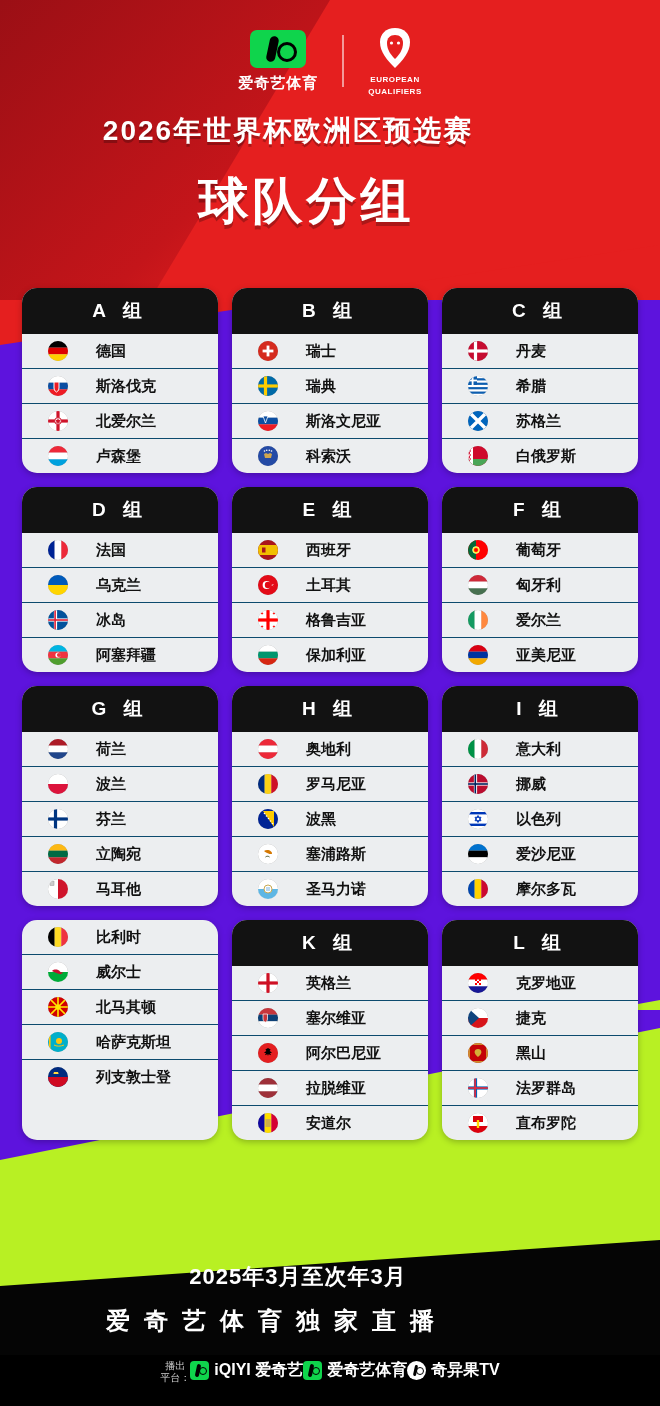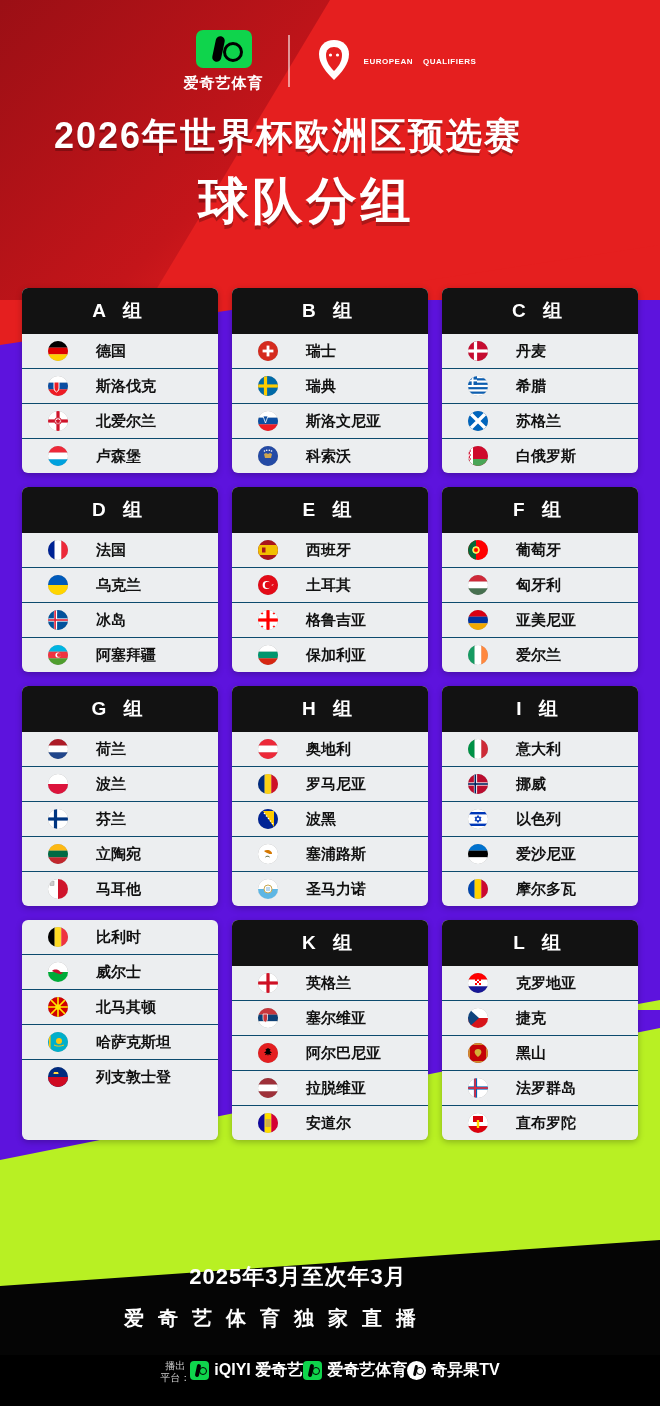--- a/index.html
+++ b/index.html
@@ -28,52 +28,52 @@
   .bg-black-footer{position:absolute;left:0;top:1355px;width:660px;height:51px;background:#000;}
 
   
   .brandbar{position:absolute;left:0;top:22px;width:660px;height:78px;display:flex;align-items:center;justify-content:center;gap:0;}
   .iqiyi{display:flex;flex-direction:column;align-items:center;gap:6px;}
   .iqiyi-mark{width:56px;height:38px;background:#0fd44c;border-radius:7px;position:relative;}
   .iqiyi-mark:before{content:"";position:absolute;left:18px;top:6px;width:9px;height:26px;background:#000;border-radius:5px;transform:rotate(12deg);}
   .iqiyi-mark:after{content:"";position:absolute;left:27px;top:12px;width:14px;height:14px;border:3px solid #000;border-radius:50%;}
   .iqiyi-text{color:#fff;font-size:15px;font-weight:bold;letter-spacing:1px;}
   .divider{width:2px;height:52px;background:rgba(255,255,255,.55);margin:0 24px;}
-  .uefa{display:flex;flex-direction:row;align-items:center;gap:10px;}
+  .uefa{display:flex;flex-direction:column;align-items:center;gap:3px;}
   .uefa-badge{width:40px;height:46px;position:relative;}
   .uefa-badge svg{display:block;}
   .uefa-t1{color:#fff;font-size:8px;font-weight:bold;letter-spacing:.5px;}
   .uefa-t2{color:#fff;font-size:8px;font-weight:bold;letter-spacing:.5px;}
 
   .title1{position:absolute;left:0;top:112px;width:576px;text-align:center;color:#fff;
-     font-size:36px;font-weight:bold;letter-spacing:2px;
+     font-size:28px;font-weight:bold;letter-spacing:2px;
      text-shadow:0 3px 0 rgba(0,0,0,.25);}
   .title2{position:absolute;left:0;top:168px;width:613px;text-align:center;color:#fff;
      font-size:50px;font-weight:bold;letter-spacing:4px;
      text-shadow:0 4px 0 rgba(0,0,0,.25);}
 
   
   .grid{position:absolute;left:22px;top:288px;width:616px;
         display:grid;grid-template-columns:repeat(3,196px);gap:14px 14px;}
-  .group{width:196px;background:#eceef0;border-radius:6px;overflow:hidden;
+  .group{width:196px;background:#eceef0;border-radius:15px;overflow:hidden;
          box-shadow:0 2px 6px rgba(0,0,0,.25);}
   .group-head{background:#121212;color:#fff;height:46px;display:flex;align-items:center;
          justify-content:center;font-size:19px;font-weight:bold;letter-spacing:6px;}
   .team{height:34px;display:flex;align-items:center;padding:0 0 0 26px;gap:28px;
         font-size:15px;color:#111;font-weight:bold;}
   .team + .team{border-top:1px solid #0c4a6e;}
   .flag{width:20px;height:20px;border-radius:50%;flex:0 0 20px;overflow:hidden;
         box-shadow:0 0 0 1px rgba(0,0,0,.18) inset;position:relative;background:#ccc;}
   .flag svg{display:block;width:20px;height:20px;}
 
   
   .dates{position:absolute;left:0;top:1262px;width:596px;text-align:center;color:#fff;
      font-size:22px;font-weight:bold;letter-spacing:1px;}
   .exclusive{position:absolute;left:0;top:1305px;width:540px;text-align:center;color:#fff;
-     font-size:20px;font-weight:bold;letter-spacing:14px;text-indent:14px;}
+     font-size:24px;font-weight:bold;letter-spacing:14px;text-indent:14px;}
 
   
   .footer{position:absolute;left:0;top:1360px;width:660px;height:46px;display:flex;
      align-items:flex-start;justify-content:center;gap:0;}
   .f-label{color:#cfcfcf;font-size:10px;line-height:12px;text-align:center;}
   .f-item{display:flex;align-items:center;gap:5px;color:#fff;font-size:15px;font-weight:bold;}
   .f-mark{width:19px;height:19px;background:#0fd44c;border-radius:4px;position:relative;}
   .f-mark:before{content:"";position:absolute;left:6px;top:3px;width:3.5px;height:13px;background:#000;border-radius:2px;transform:rotate(12deg);}
   .f-mark:after{content:"";position:absolute;left:9px;top:6px;width:6px;height:6px;border:1.5px solid #000;border-radius:50%;}
   .f-mark.circle{border-radius:50%;background:#fff;}
@@ -382,36 +382,36 @@
               <rect x="0" y="0" width="20" height="6.666666666666667" fill="#ce2939"></rect>
               <rect x="0" y="6.666666666666667" width="20" height="6.666666666666667" fill="#fff"></rect>
               <rect x="0" y="13.333333333333334" width="20" height="6.666666666666667" fill="#477050"></rect>
             </svg>
           </span>
           <span>匈牙利</span>
         </div>
         <div class="team">
           <span class="flag">
             <svg viewBox="0 0 20 20" width="20" height="20" aria-hidden="true">
+              <rect x="0" y="0" width="6.666666666666667" height="20" fill="#169b62"></rect>
+              <rect x="6.666666666666667" y="0" width="6.666666666666667" height="20" fill="#fff"></rect>
+              <rect x="13.333333333333334" y="0" width="6.666666666666667" height="20" fill="#ff883e"></rect>
+            </svg>
+          </span>
+          <span>爱尔兰</span>
+        </div>
+        <div class="team">
+          <span class="flag">
+            <svg viewBox="0 0 20 20" width="20" height="20" aria-hidden="true">
               <rect x="0" y="0" width="20" height="6.666666666666667" fill="#d90012"></rect>
               <rect x="0" y="6.666666666666667" width="20" height="6.666666666666667" fill="#0033a0"></rect>
               <rect x="0" y="13.333333333333334" width="20" height="6.666666666666667" fill="#f2a800"></rect>
             </svg>
           </span>
           <span>亚美尼亚</span>
-        </div>
-        <div class="team">
-          <span class="flag">
-            <svg viewBox="0 0 20 20" width="20" height="20" aria-hidden="true">
-              <rect x="0" y="0" width="6.666666666666667" height="20" fill="#169b62"></rect>
-              <rect x="6.666666666666667" y="0" width="6.666666666666667" height="20" fill="#fff"></rect>
-              <rect x="13.333333333333334" y="0" width="6.666666666666667" height="20" fill="#ff883e"></rect>
-            </svg>
-          </span>
-          <span>爱尔兰</span>
         </div>
       </div>
       <div class="group">
         <div class="group-head">G 组</div>
         <div class="team">
           <span class="flag">
             <svg viewBox="0 0 20 20" width="20" height="20" aria-hidden="true">
               <rect x="0" y="0" width="20" height="6.666666666666667" fill="#ae1c28"></rect>
               <rect x="0" y="6.666666666666667" width="20" height="6.666666666666667" fill="#fff"></rect>
               <rect x="0" y="13.333333333333334" width="20" height="6.666666666666667" fill="#21468b"></rect>

